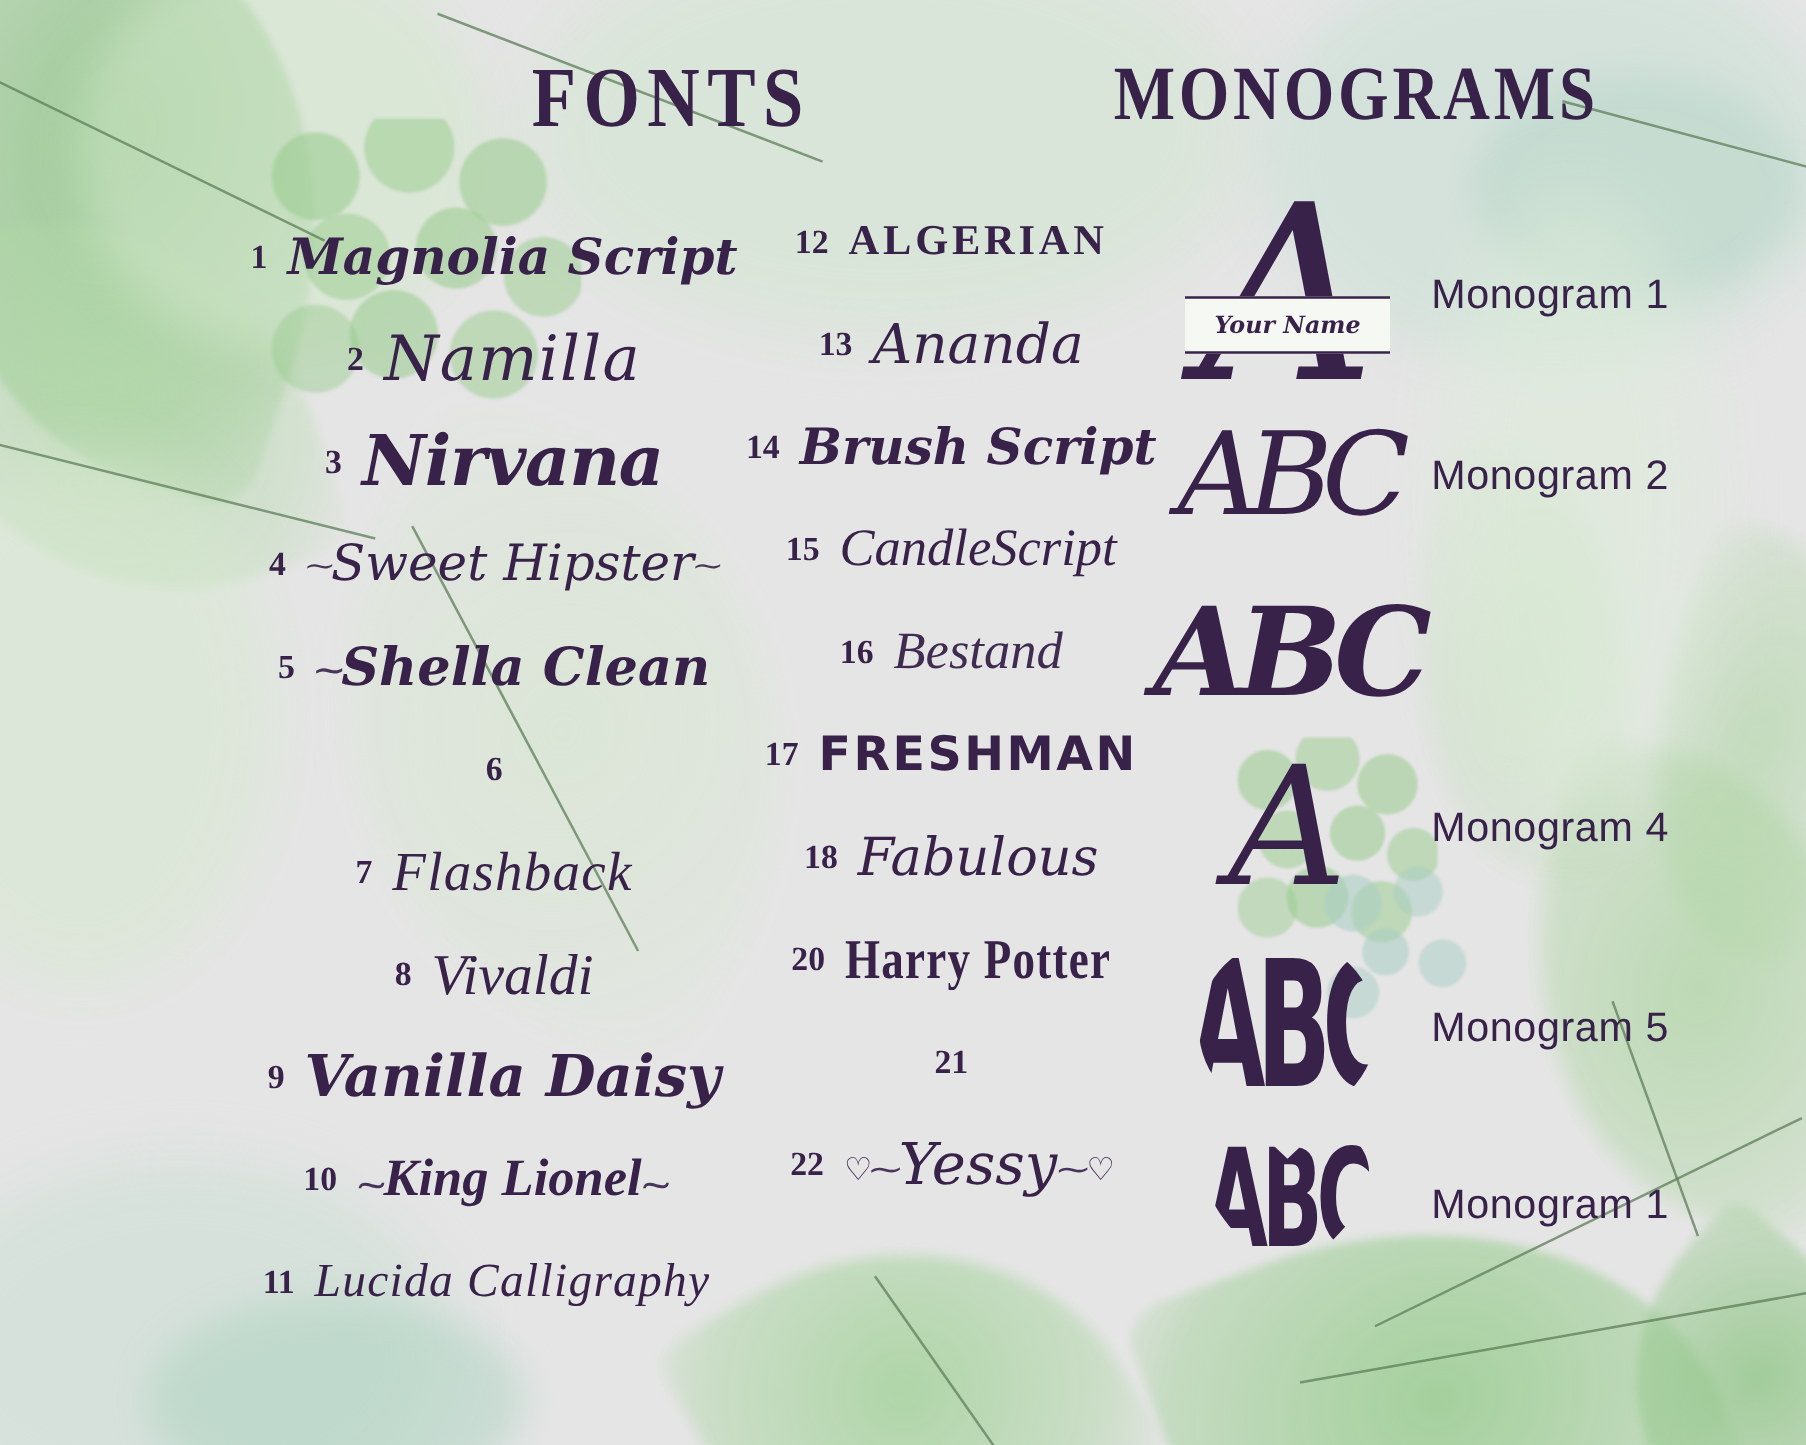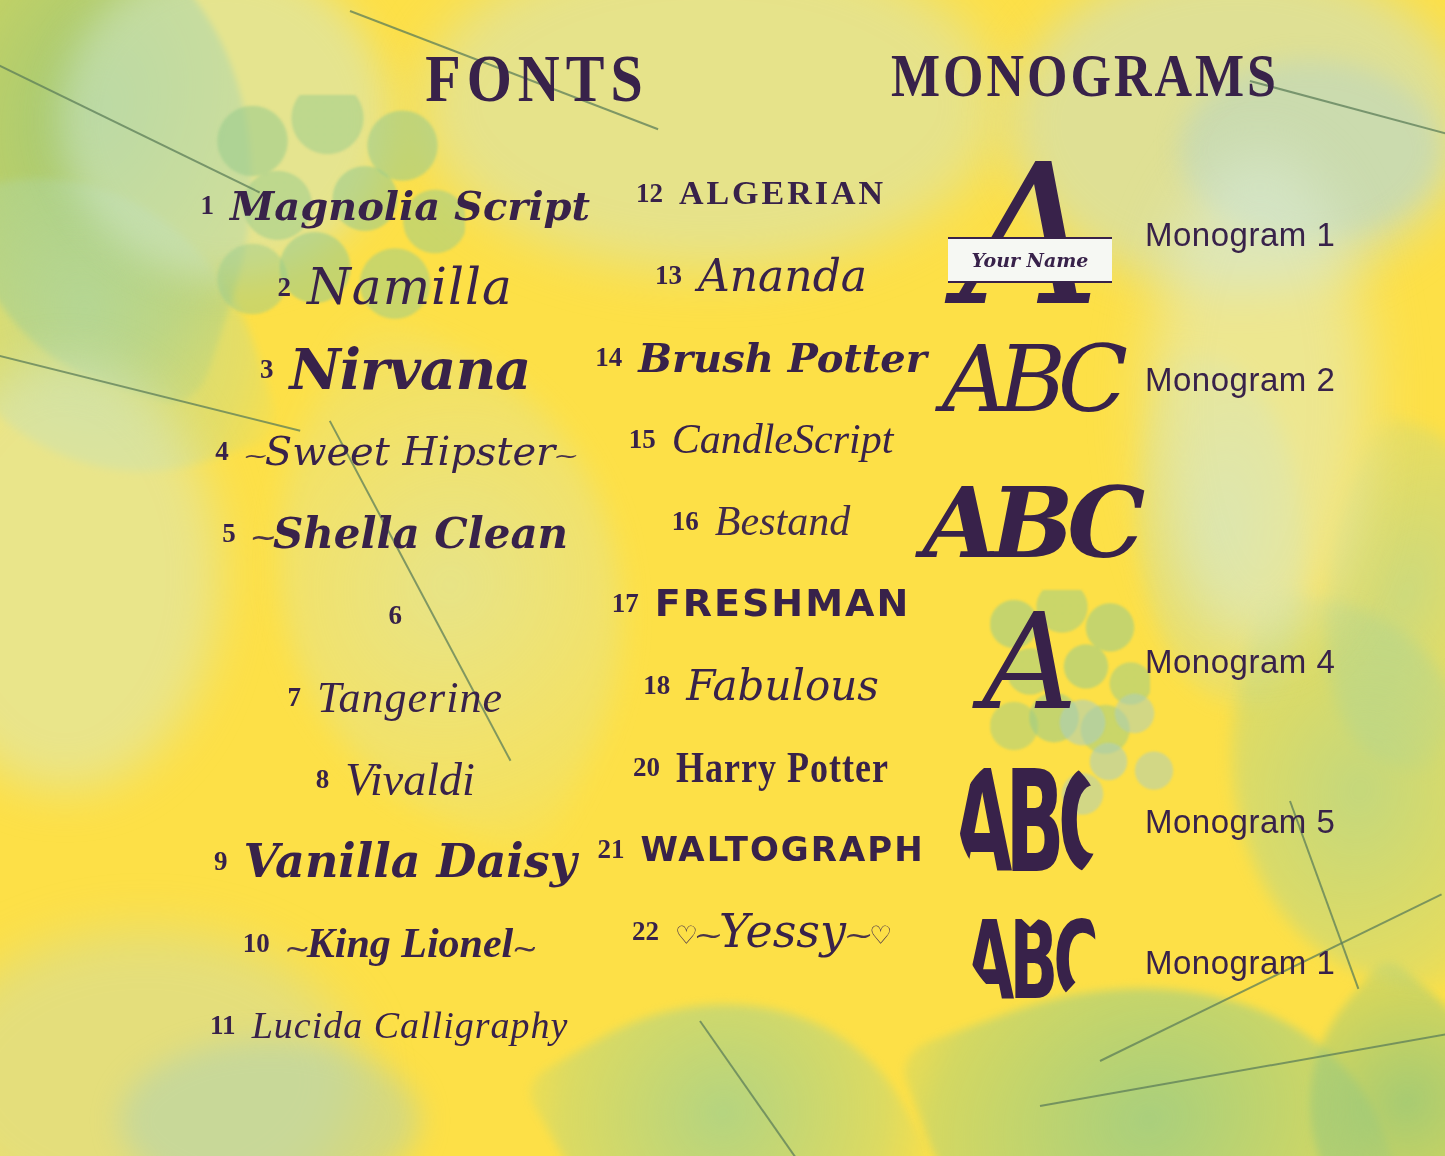--- a/index.html
+++ b/index.html
@@ -1,17 +1,17 @@
 <!DOCTYPE html>
 <html><head>
 <meta charset="utf-8">
 <style>
   html,body{margin:0;padding:0;}
   body{--ink:#38224a; font-family:"Liberation Serif", serif;}
-  .canvas{position:relative;width:1445px;height:1156px;overflow:hidden;background:#fde047;}
+  .canvas{position:relative;width:1445px;height:1156px;overflow:hidden;background:#e5e5e5;}
 
   
   .blob{position:absolute;pointer-events:none;}
   .leafshape{border-radius:8% 72% 10% 72%;}
   .ellipse{border-radius:50%;}
   .b1{left:-70px;top:-60px;width:340px;height:430px;transform:rotate(18deg);background:radial-gradient(ellipse at 45% 40%, rgba(139,195,130,.8), rgba(139,195,130,.45) 70%, rgba(139,195,130,.15));filter:blur(3px);}
   .b2{left:-60px;top:160px;width:300px;height:330px;transform:rotate(-18deg);background:radial-gradient(ellipse at 50% 45%, rgba(176,216,166,.7), rgba(176,216,166,.3) 75%, transparent);filter:blur(4px);}
   .b3{left:60px;top:-40px;width:330px;height:320px;background:rgba(210,232,203,.55);filter:blur(18px);}
   .b4{left:420px;top:-60px;width:580px;height:330px;background:rgba(208,229,206,.5);filter:blur(26px);}
   .b5{left:1010px;top:-40px;width:460px;height:330px;background:rgba(199,224,211,.55);filter:blur(22px);}
@@ -175,21 +175,21 @@
       </div>
     <div class="frow">
         <span class="num">5</span>
         <span class="name f5"><span class="orn">⁓</span><span class="txt">Shella Clean</span><span class="orn"></span></span>
       </div>
     <div class="frow">
         <span class="num">6</span>
       </div>
     <div class="frow">
         <span class="num">7</span>
-        <span class="name f7"><span class="orn"></span><span class="txt">Tangerine</span><span class="orn"></span></span>
+        <span class="name f7"><span class="orn"></span><span class="txt">Flashback</span><span class="orn"></span></span>
       </div>
     <div class="frow">
         <span class="num">8</span>
         <span class="name f8"><span class="orn"></span><span class="txt">Vivaldi</span><span class="orn"></span></span>
       </div>
     <div class="frow">
         <span class="num">9</span>
         <span class="name f9"><span class="orn"></span><span class="txt">Vanilla Daisy</span><span class="orn"></span></span>
       </div>
     <div class="frow">
@@ -206,21 +206,21 @@
     <div class="frow">
         <span class="num">12</span>
         <span class="name f12"><span class="orn"></span><span class="txt">ALGERIAN</span><span class="orn"></span></span>
       </div>
     <div class="frow">
         <span class="num">13</span>
         <span class="name f13"><span class="orn"></span><span class="txt">Ananda</span><span class="orn"></span></span>
       </div>
     <div class="frow">
         <span class="num">14</span>
-        <span class="name f14"><span class="orn"></span><span class="txt">Brush Potter</span><span class="orn"></span></span>
+        <span class="name f14"><span class="orn"></span><span class="txt">Brush Script</span><span class="orn"></span></span>
       </div>
     <div class="frow">
         <span class="num">15</span>
         <span class="name f15"><span class="orn"></span><span class="txt">CandleScript</span><span class="orn"></span></span>
       </div>
     <div class="frow">
         <span class="num">16</span>
         <span class="name f16"><span class="orn"></span><span class="txt">Bestand</span><span class="orn"></span></span>
       </div>
     <div class="frow">
@@ -230,21 +230,20 @@
     <div class="frow">
         <span class="num">18</span>
         <span class="name f18"><span class="orn"></span><span class="txt">Fabulous</span><span class="orn"></span></span>
       </div>
     <div class="frow">
         <span class="num">20</span>
         <span class="name f20"><span class="orn"></span><span class="txt">Harry Potter</span><span class="orn"></span></span>
       </div>
     <div class="frow">
         <span class="num">21</span>
-        <span class="name f21"><span class="orn"></span><span class="txt">WALTOGRAPH</span><span class="orn"></span></span>
       </div>
     <div class="frow">
         <span class="num">22</span>
         <span class="name f22"><span class="orn">♡⁓</span><span class="txt">Yessy</span><span class="orn">⁓♡</span></span>
       </div>
   </div>
 
   <div class="mrow m1">
     <div class="mglyph">
       <div class="split-wrap">

